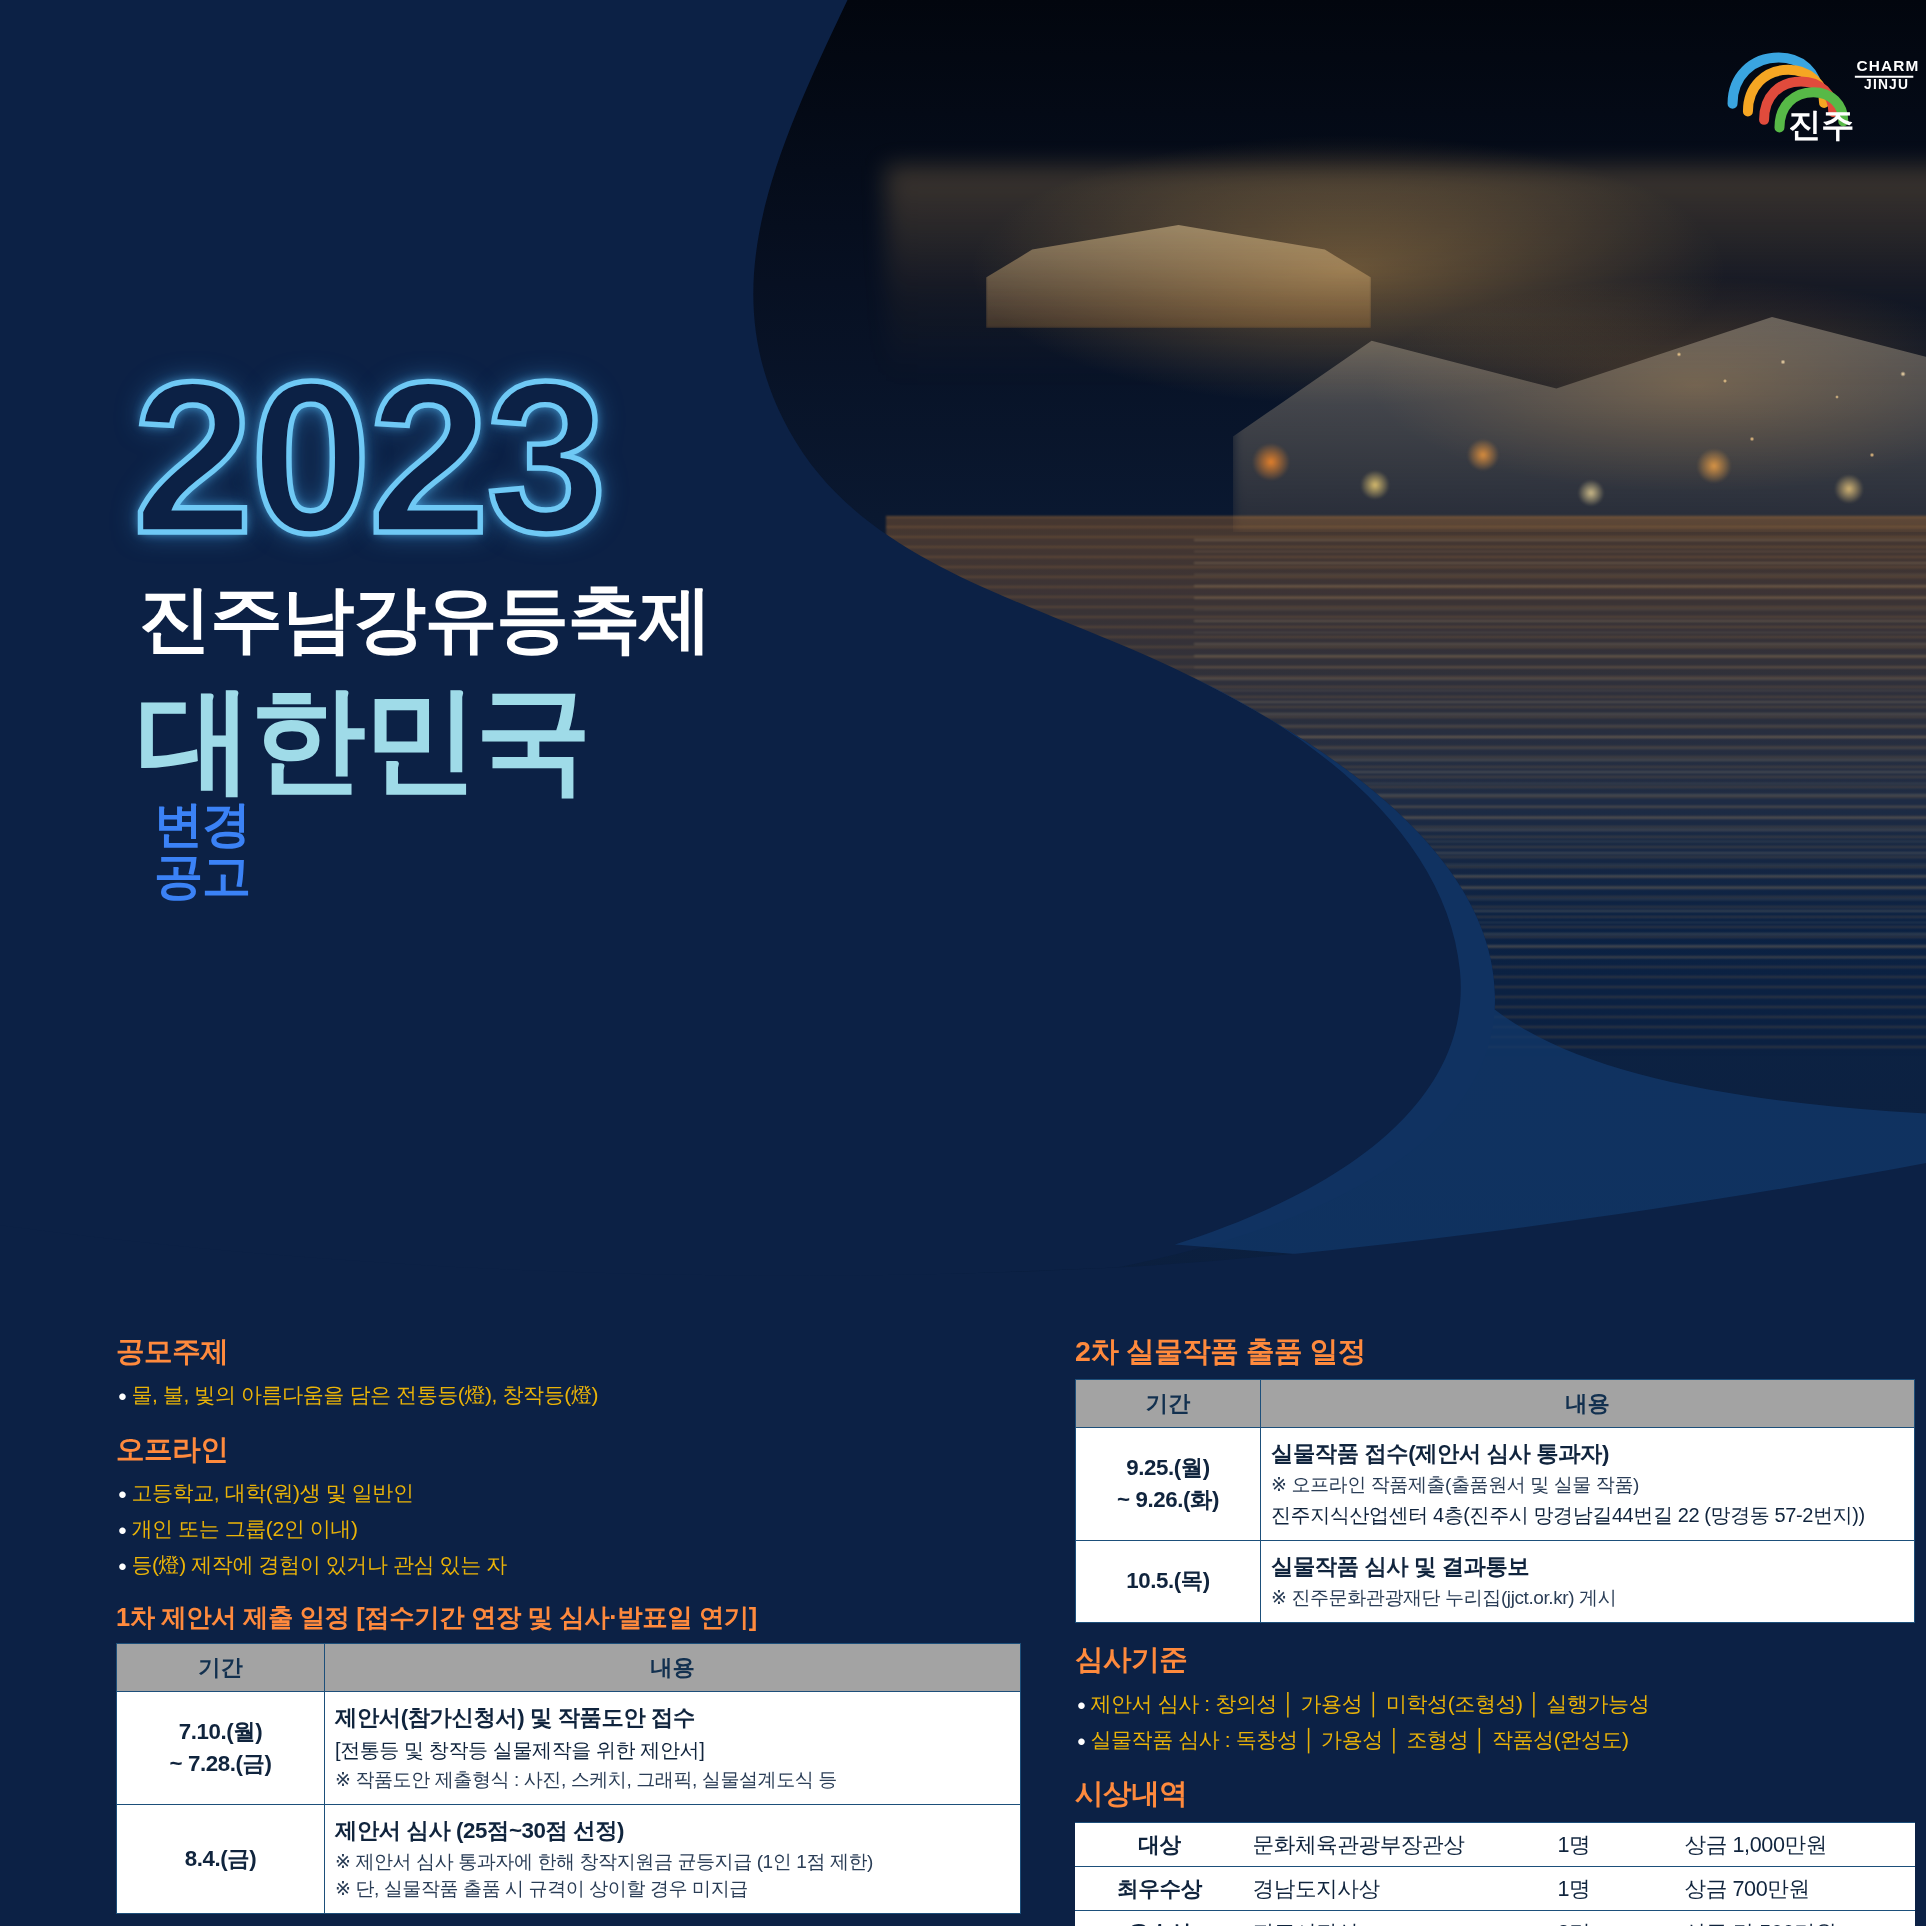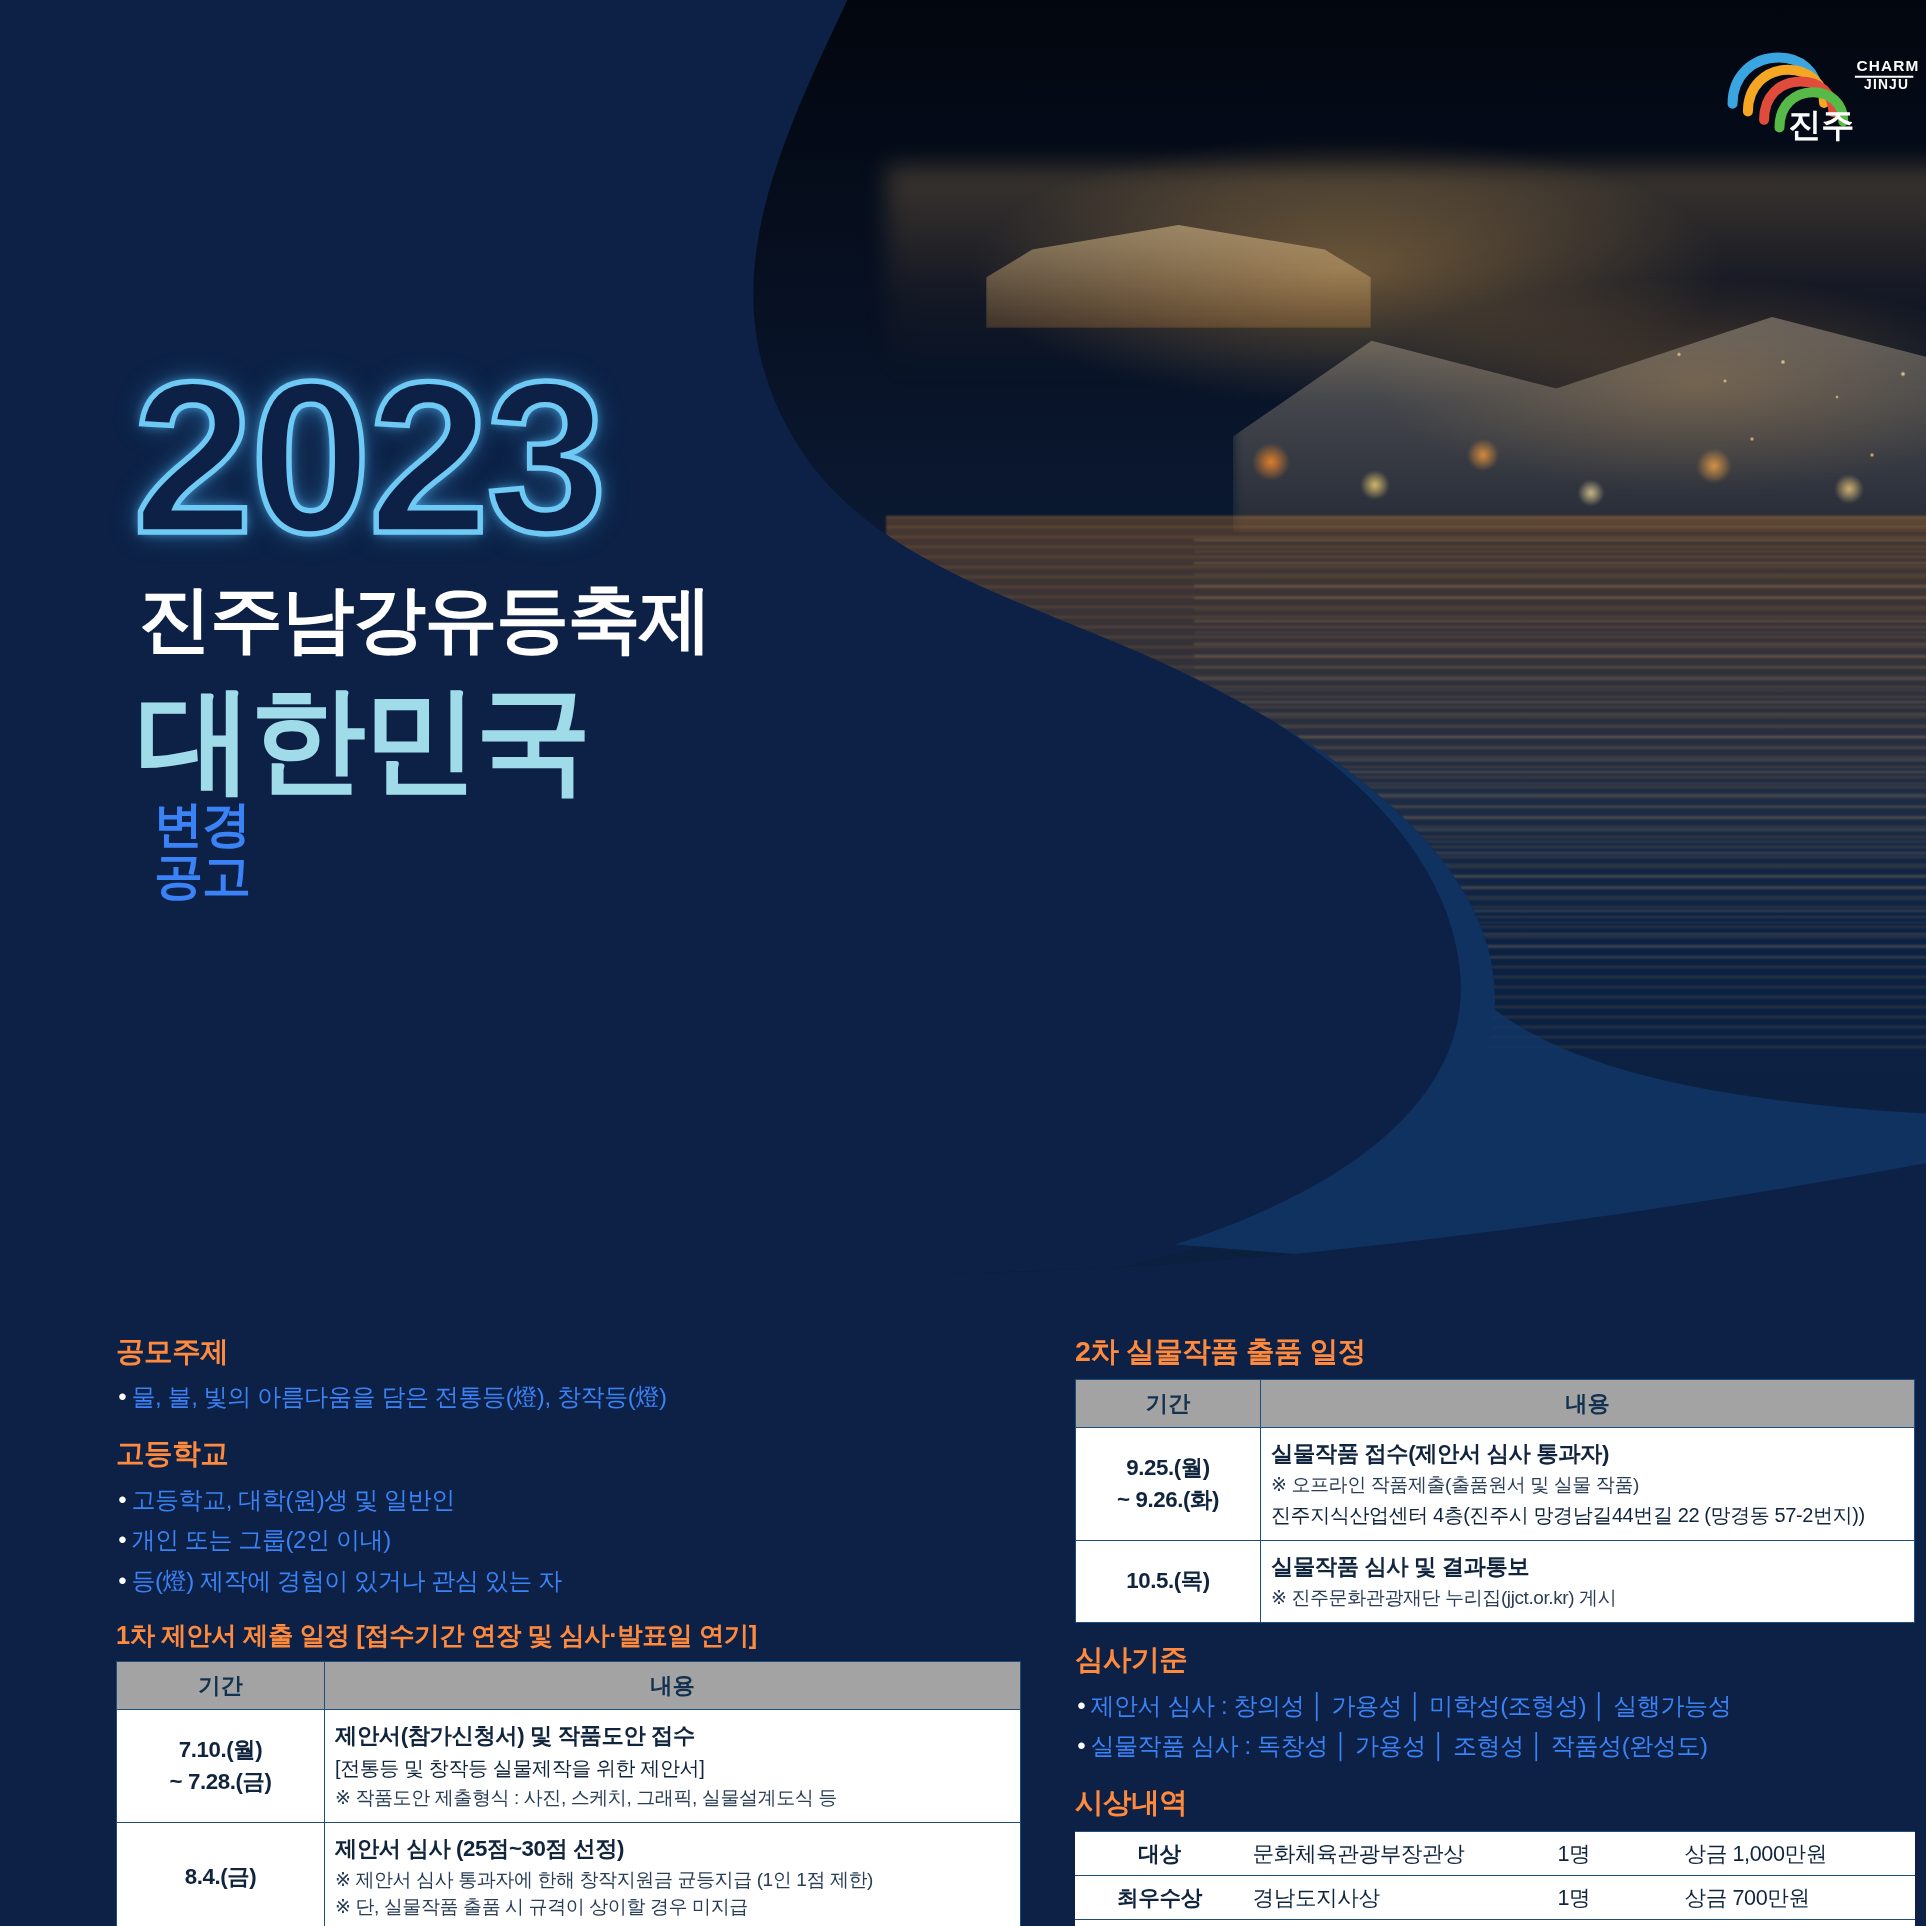--- a/index.html
+++ b/index.html
@@ -135,21 +135,21 @@
   .col-right { position:absolute; left:1075px; top:11.6px; width:840px; }
 
   .h-sec {
     color:#8fd6e8; font-size:28.5px; font-weight:800; margin: 0 0 8.5px 0; letter-spacing:-0.4px;
   }
   .h-sec.orange { color:#ff8a3d; }
   .h-sec.small { font-size:25.4px; }
 
   ul.bul { list-style:none; margin:0 0 20px 0; padding:0; }
   ul.bul li {
-    color:#3b82f6; font-size:24px; line-height:1.5; margin-bottom:4.6px; padding-left:15.4px; position:relative;
+    color:#eab308; font-size:21px; line-height:1.5; margin-bottom:4.6px; padding-left:15.4px; position:relative;
     letter-spacing:-0.4px;
   }
   ul.bul li:before {
     content:"•"; position:absolute; left:2.3px; top:0; color:#ffffff; font-size:24px;
   }
 
   
   table.tbl {
     width:100%; border-collapse:collapse; background:#ffffff; margin-bottom:18.5px;
     table-layout: fixed;
@@ -227,21 +227,21 @@
 
   <div class="body-area">
 
     <div class="col-left">
 
       <div class="h-sec orange">공모주제</div>
       <ul class="bul">
         <li>물, 불, 빛의 아름다움을 담은 전통등(燈), 창작등(燈)</li>
       </ul>
 
-      <div class="h-sec orange">고등학교</div>
+      <div class="h-sec orange">오프라인</div>
       <ul class="bul">
         <li>고등학교, 대학(원)생 및 일반인</li>
         <li>개인 또는 그룹(2인 이내)</li>
         <li>등(燈) 제작에 경험이 있거나 관심 있는 자</li>
       </ul>
 
       <div class="h-sec orange small">1차 제안서 제출 일정 [접수기간 연장 및 심사·발표일 연기]</div>
       <table class="tbl">
         <colgroup>
             <col style="width:208px">

